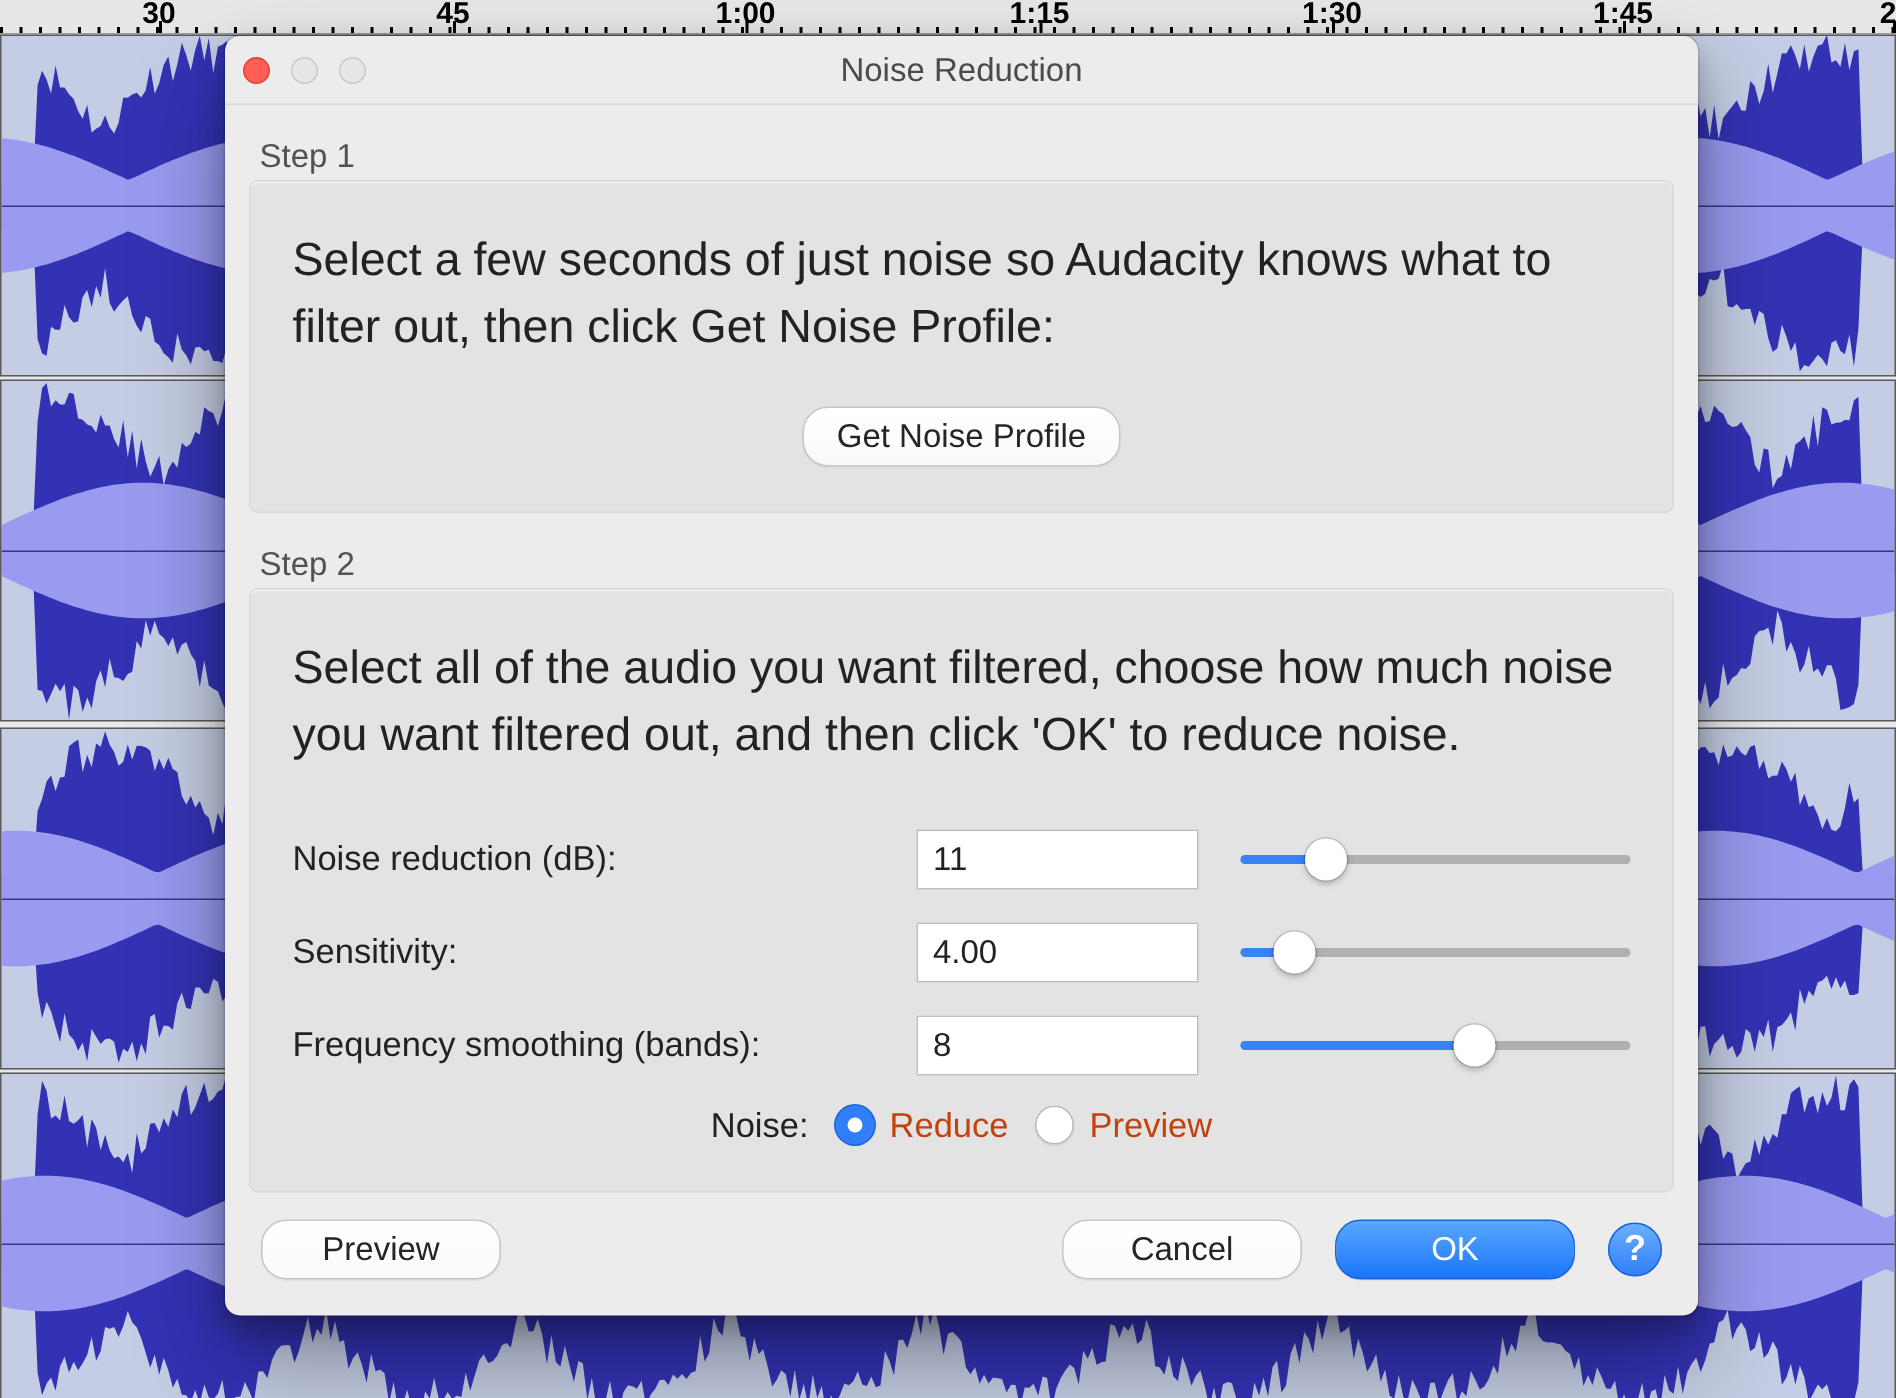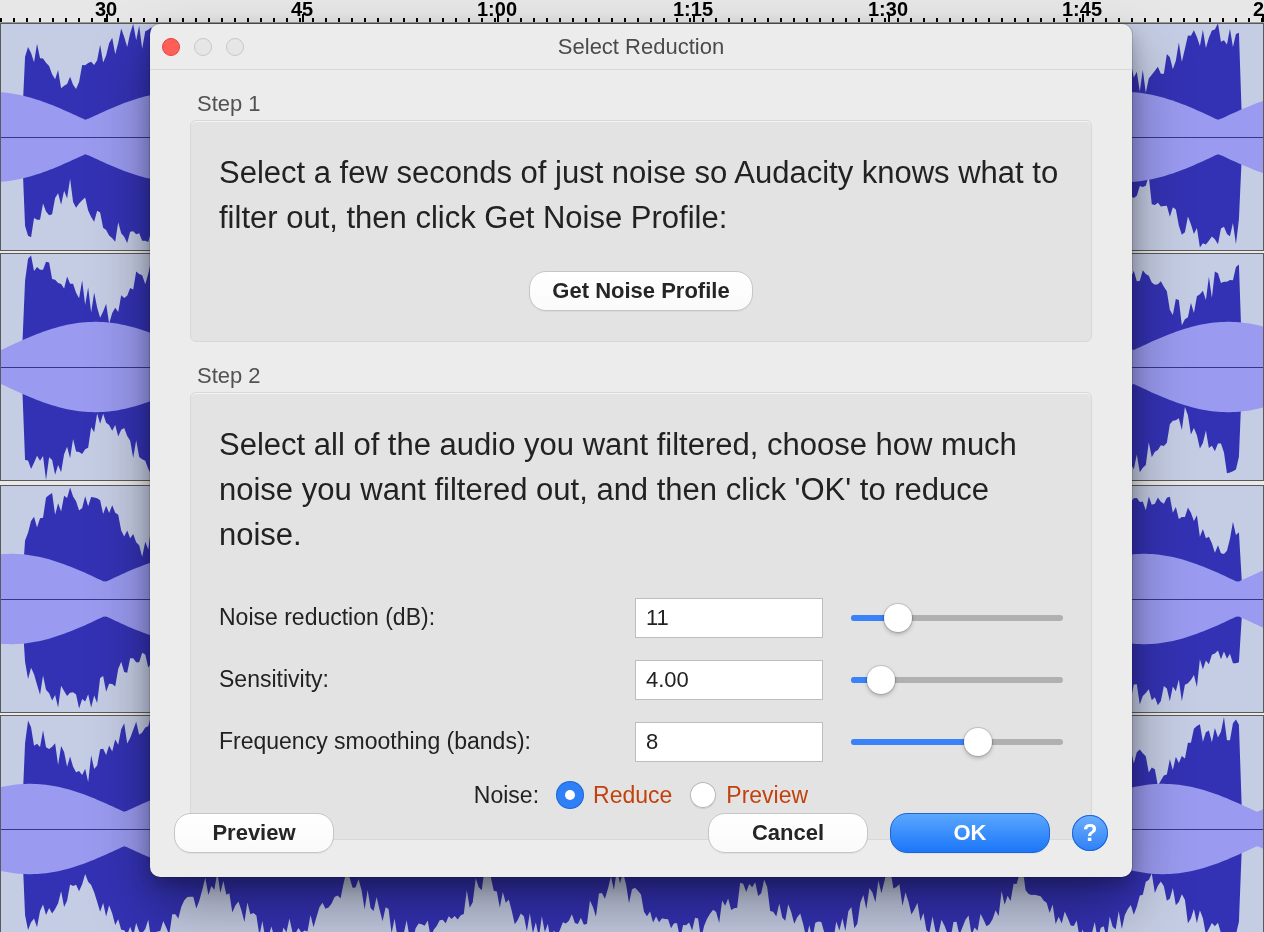--- a/index.html
+++ b/index.html
@@ -119,21 +119,21 @@
     border-color: #e5413a;
   }
   .wtitle {
     margin: 0 auto;
     font-size: 22px;
     color: #4b4b4b;
     font-weight: 400;
   }
 
   .body {
-    padding: 24px 40px 20px;
+    padding: 24px 16px 20px;
   }
 
   .group {
     position: relative;
     background: #e3e3e3;
     border: 1px solid #d8d8d8;
     border-radius: 6px;
     margin-top: 16px;
     box-shadow: inset 0 1px 0 rgba(255,255,255,.6);
   }
@@ -159,21 +159,20 @@
     height: 40px;
     padding: 0 22px;
     font-size: 22px;
     color: #252525;
     background: linear-gradient(#ffffff,#fafafa);
     border: 1px solid #c6c6c6;
     border-radius: 17px;
     box-shadow: 0 1px 1px rgba(0,0,0,.05);
     cursor: default;
     user-select: none;
-    font-weight: bold;
   }
   .btn.primary {
     background: linear-gradient(#5aa7ff,#1b76f8);
     border-color: #1b63d6;
     color: #fff;
   }
   .btn.wide { min-width: 168px; }
 
   .profile-row {
     margin-top: 30px;
@@ -448,21 +447,21 @@
   </div>
 </div>
 
 <div class="dialog">
   <div class="titlebar">
     <div class="traffic">
       <div class="dot red"></div>
       <div class="dot"></div>
       <div class="dot"></div>
     </div>
-    <div class="wtitle">Select Reduction</div>
+    <div class="wtitle">Noise Reduction</div>
   </div>
 
   <div class="body">
 
     <div class="group step1">
       <div class="legend">Step 1</div>
       <div class="desc">Select a few seconds of just noise so Audacity knows what to filter out, then click Get Noise Profile:</div>
       <div class="profile-row">
         <div class="btn">Get Noise Profile</div>
       </div>

